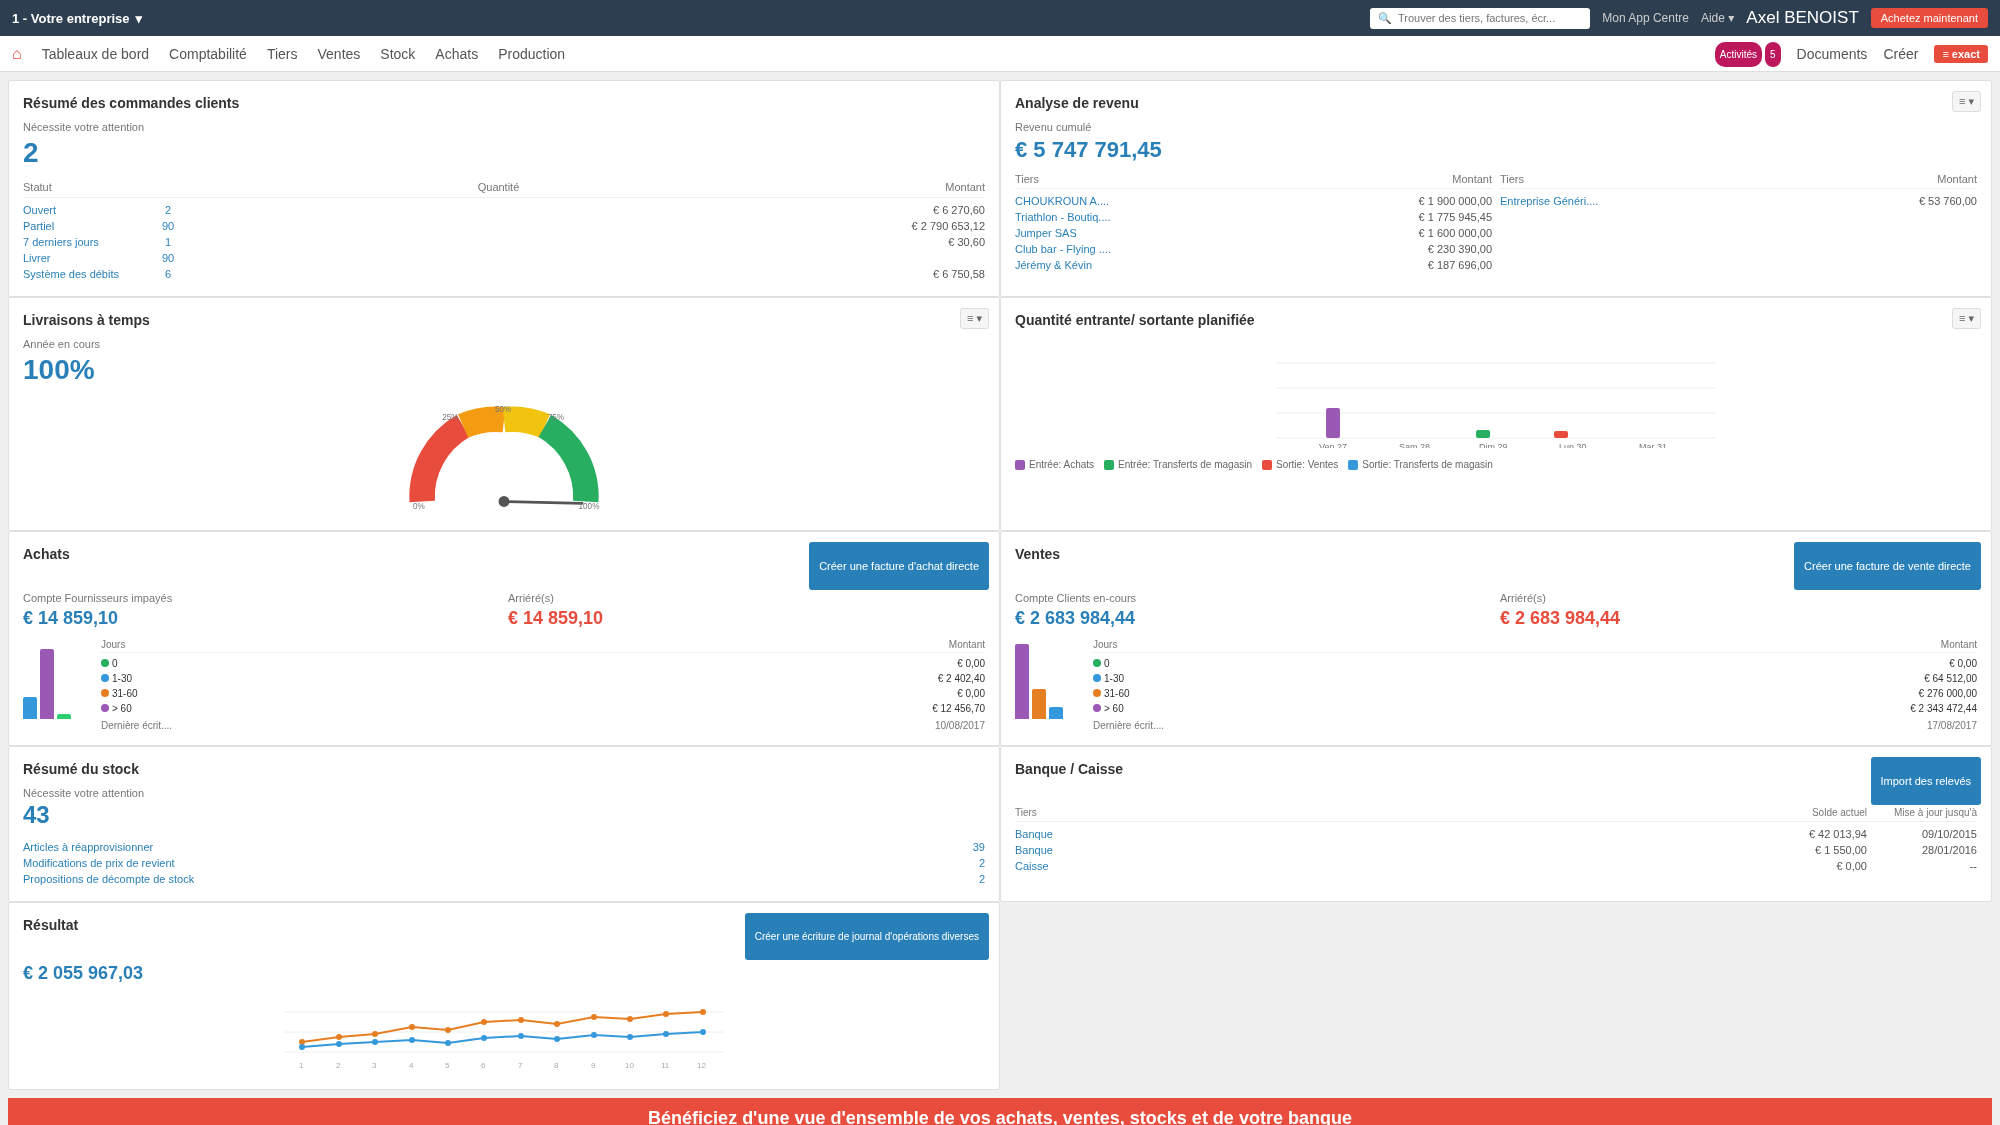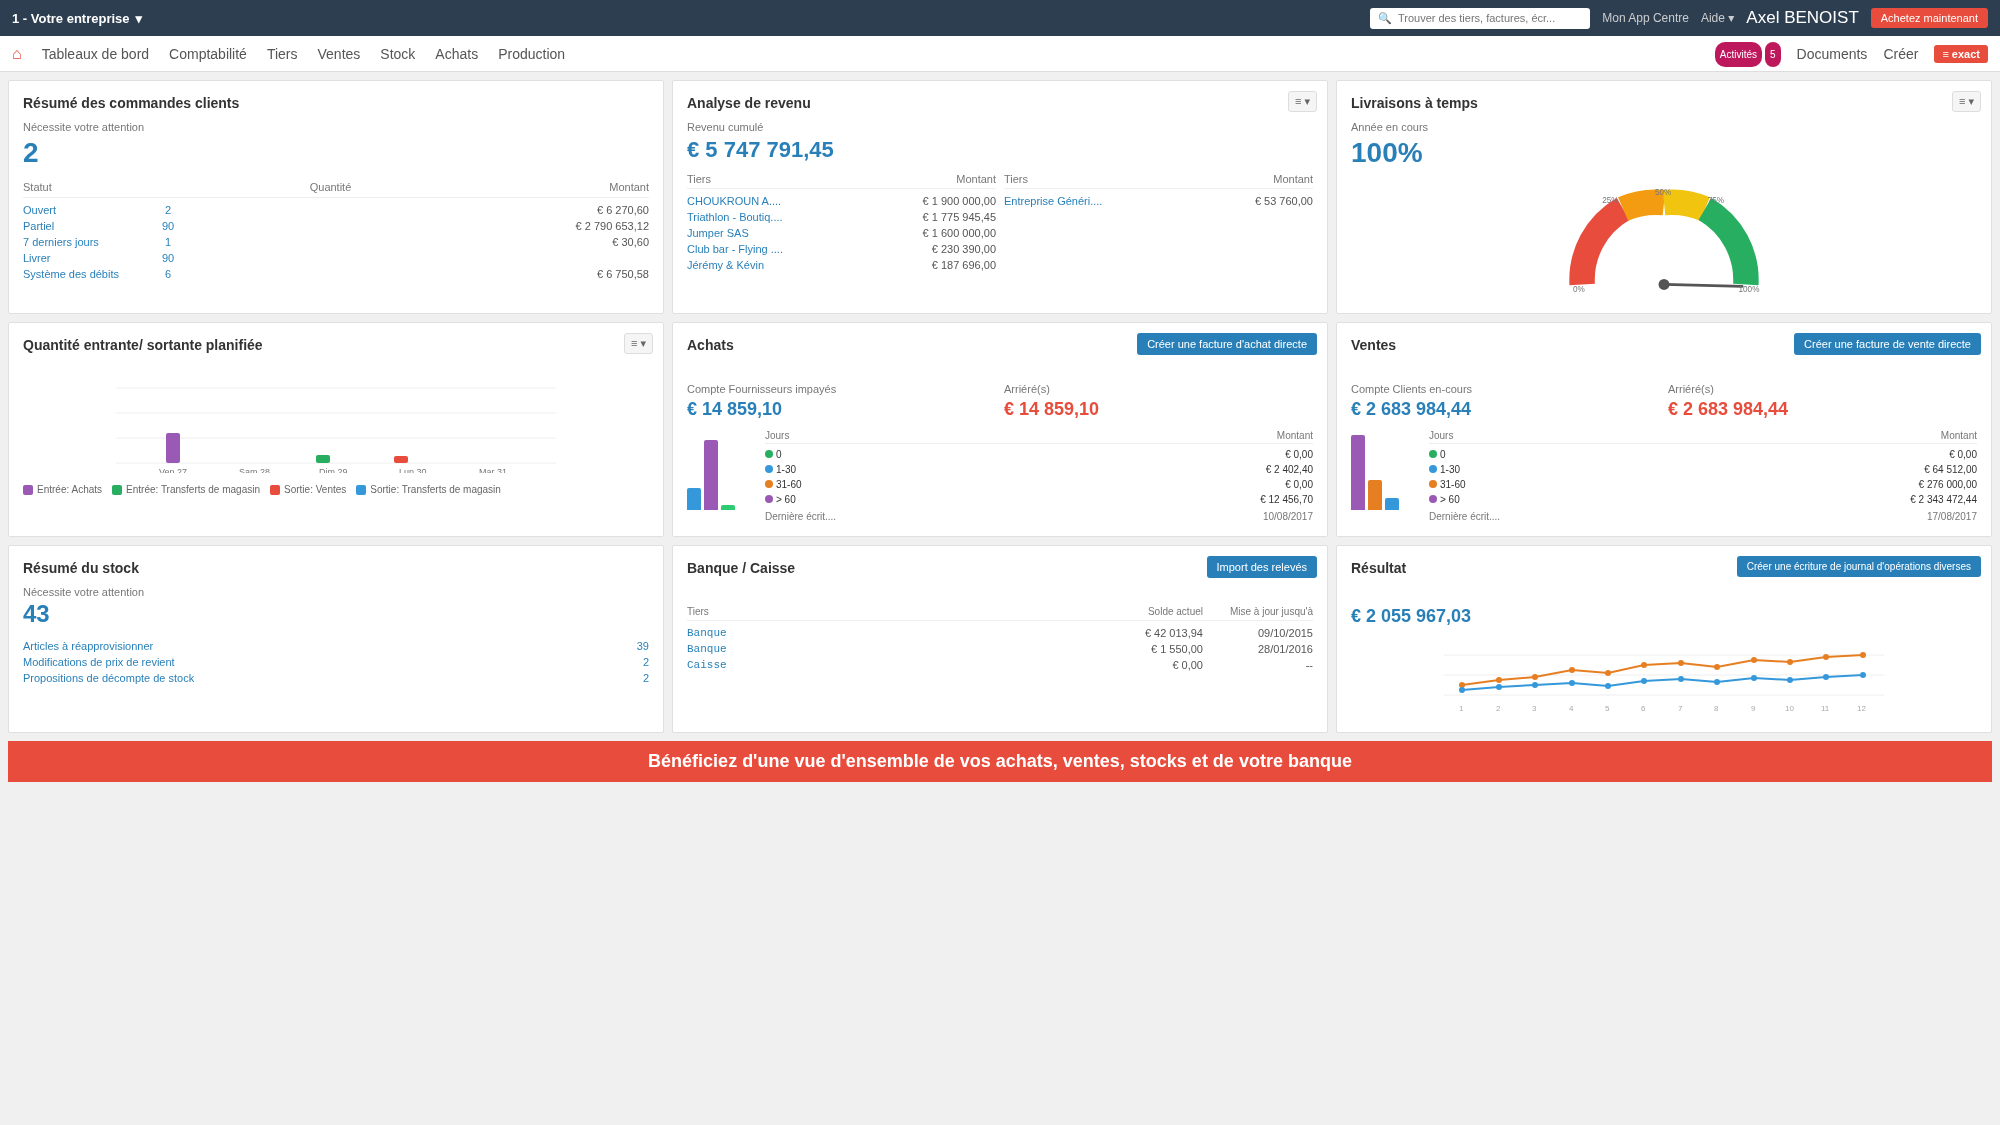--- a/index.html
+++ b/index.html
@@ -47,22 +47,21 @@
     .home-icon { color: #e74c3c; font-size: 16px; cursor: pointer; }
     .nav-item { color: #555; font-size: 14px; cursor: pointer; text-align: center; }
     .second-nav-right { display: flex; align-items: center; gap: 16px; }
     .activities-badge { color: #555; font-size: 12px; }
     .activities-badge span { background: #be185d; color: #fff; border-radius: 10px; padding: 7px 5px; font-size: 10px; margin-left: 3px; }
     .exact-logo { background: #e74c3c; color: #fff; font-size: 11px; font-weight: bold; padding: 3px 8px; border-radius: 3px; }
 
     
     .dashboard {
       display: grid;
-      grid-template-columns: 1fr 1fr 1fr;
-      gap: 8px;
+      grid-template-columns: 1fr 1fr;
       padding: 8px;
     }
 
     .card {
       background: #fff;
       border: 1px solid #e0e0e0;
       border-radius: 2px;
       padding: 14px;
       position: relative;
     }
@@ -94,21 +93,21 @@
 
     
     .pct-label { font-size: 11px; color: #777; margin-bottom: 4px; }
     .pct-value { font-size: 28px; font-weight: bold; color: #2980b9; margin-bottom: 10px; }
     .gauge-container { display: flex; justify-content: center; align-items: center; height: 120px; position: relative; }
     .legend { display: flex; flex-wrap: wrap; gap: 10px; margin-top: 8px; font-size: 10px; }
     .legend-item { display: flex; align-items: center; gap: 4px; color: #666; }
     .legend-dot { width: 10px; height: 10px; border-radius: 2px; }
 
     
-    .card-top-btn { position: absolute; top: 10px; right: 10px; background: #2980b9; color: #fff; border: none; padding: 5px 10px; border-radius: 3px; font-size: 11px; cursor: pointer; }
+    .card-top-btn { position: absolute; top: 10px; right: 10px; background: #2980b9; color: #fff; border: none; padding: 18px 10px; border-radius: 3px; font-size: 11px; cursor: pointer; }
     .account-label { font-size: 11px; color: #777; margin-bottom: 4px; }
     .account-amount { font-size: 18px; font-weight: bold; color: #2980b9; margin-bottom: 10px; }
     .arriere-label { font-size: 11px; color: #777; margin-bottom: 4px; }
     .arriere-amount { font-size: 18px; font-weight: bold; color: #e74c3c; margin-bottom: 8px; }
     .bar-jours { display: flex; gap: 8px; }
     .jours-table { flex: 1; }
     .jours-header { display: flex; justify-content: space-between; font-size: 10px; color: #777; border-bottom: 1px solid #eee; padding-bottom: 2px; margin-bottom: 3px; }
     .jours-row { display: flex; justify-content: space-between; padding: 2px 0; font-size: 10px; }
     .jours-row .dot { width: 8px; height: 8px; border-radius: 50%; display: inline-block; margin-right: 3px; }
     .last-ecriture { font-size: 10px; color: #777; margin-top: 4px; display: flex; justify-content: space-between; }
@@ -122,21 +121,21 @@
     .stock-row .name { color: #2980b9; }
     .stock-row .qty { color: #2980b9; }
 
     
     .bank-amount { font-size: 18px; font-weight: bold; color: #2980b9; margin-bottom: 8px; }
     .bank-table-header { display: flex; font-size: 10px; color: #777; border-bottom: 1px solid #eee; padding-bottom: 3px; margin-bottom: 4px; }
     .bank-table-header .c1 { flex: 1; }
     .bank-table-header .c2 { width: 100px; text-align: right; }
     .bank-table-header .c3 { width: 110px; text-align: right; }
     .bank-row { display: flex; padding: 2px 0; font-size: 11px; }
-    .bank-row .c1 { flex: 1; color: #2980b9; font-family: Liberation Mono, monospace; }
+    .bank-row .c1 { flex: 1; color: #2980b9; }
     .bank-row .c2 { width: 100px; text-align: right; color: #555; }
     .bank-row .c3 { width: 110px; text-align: right; color: #555; }
 
     
     .result-amount { font-size: 18px; font-weight: bold; color: #2980b9; margin-bottom: 8px; }
 
     
     .promo-banner {
       background: #e74c3c;
       color: #fff;

